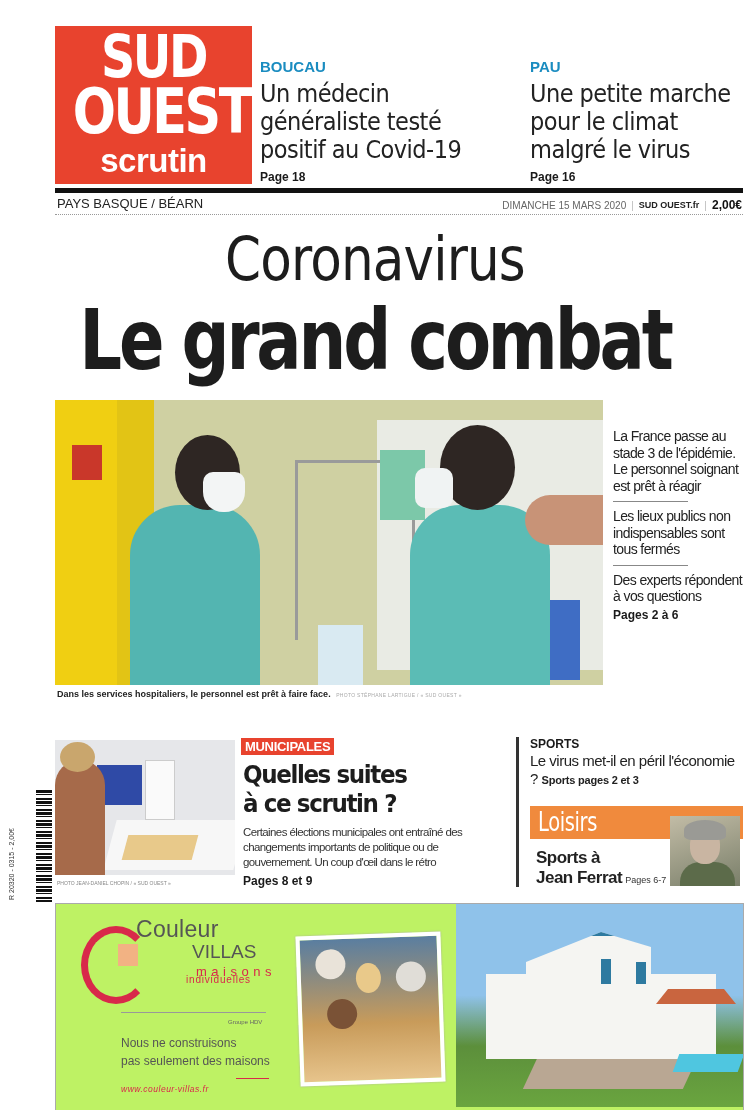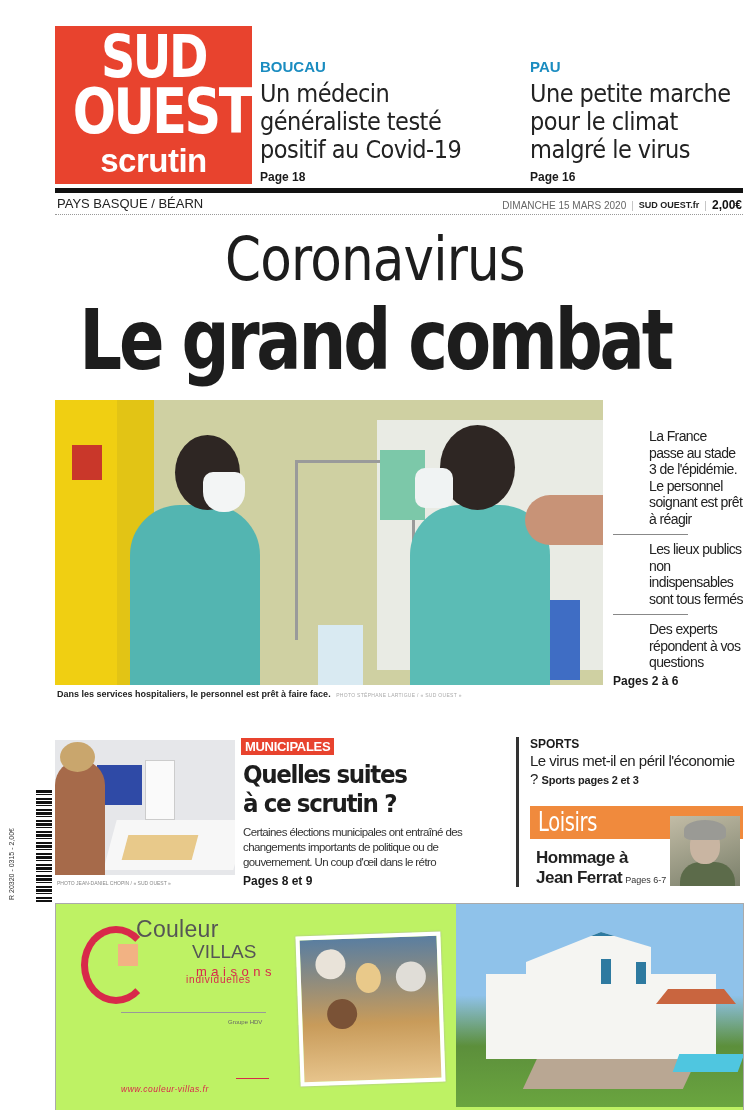--- a/index.html
+++ b/index.html
@@ -51,21 +51,21 @@
   .main-photo .mask2 { position: absolute; left: 360px; top: 68px; width: 38px; height: 40px; background: #f0f3f3; border-radius: 10px; }
   .main-photo .roll { position: absolute; left: 263px; top: 225px; width: 45px; height: 60px; background: #d9eaf2; }
   .main-photo .chairs { position: absolute; left: 465px; top: 200px; width: 60px; height: 80px; background: #3f6dc4; }
   .main-photo .arm { position: absolute; left: 470px; top: 95px; width: 80px; height: 50px; background: #c89377; border-radius: 25px 0 0 25px; }
 
   .caption { left: 57px; top: 689px; font-size: 9px; font-weight: bold; color: #222; white-space: nowrap; }
   .caption .credit { font-weight: normal; color: #aaa; font-size: 5px; letter-spacing: 0.3px; margin-left: 3px; }
 
   
   .side { left: 613px; top: 428px; width: 130px; }
-  .side .item { font-size: 14px; line-height: 16.5px; color: #222; letter-spacing: -0.6px; margin-left: 36px; }
+  .side .item { font-size: 14px; line-height: 16.5px; color: #222; letter-spacing: -0.6px; }
   .side .div { height: 1px; background: #888; width: 75px; margin: 7px 0 6px; }
   .side .pages { font-weight: bold; font-size: 12px; margin-top: 3px; }
 
   
   .barcode { left: 36px; top: 790px; width: 16px; height: 112px;
     background: repeating-linear-gradient(180deg, #111 0 3px, #fff 3px 4px, #111 4px 5px, #fff 5px 8px, #111 8px 10px, #fff 10px 11px); }
   .barcode-num { left: 8px; top: 830px; font-size: 7px; color: #333; transform: rotate(-90deg); transform-origin: left top; white-space: nowrap; }
 
   
   .photo2 { left: 55px; top: 740px; width: 180px; height: 135px; background: #e6e7ea; overflow: hidden; }
@@ -226,33 +226,37 @@
 </div>
 
 <div class="abs loisirs-bar"></div>
 <div class="abs loisirs-label">Loisirs</div>
 <div class="abs ferrat-photo">
   <div class="body"></div>
   <div class="face"></div>
   <div class="hair"></div>
 </div>
 <div class="abs ferrat-title">
-  <div>Hommage à</div>
+  <div>Sports à</div>
   <div><span>Jean Ferrat</span><span class="ferrat-pages">Pages 6-7</span></div>
 </div>
 
 <div class="abs ad">
   <div class="logo-c"></div>
   <div class="logo-sq"></div>
   <div class="brand1">Couleur</div>
   <div class="brand2">VILLAS</div>
   <div class="brand3">maisons</div>
   <div class="brand4">individuelles</div>
   <div class="hr"></div>
   <div class="group">Groupe HDV</div>
+  <div class="slogan">
+    <div>Nous ne construisons</div>
+    <div>pas seulement des maisons</div>
+  </div>
   <div class="redline"></div>
   <div class="url">www.couleur-villas.fr</div>
   <div class="family">
     <div class="p1"></div>
     <div class="p2"></div>
     <div class="p3"></div>
     <div class="p4"></div>
   </div>
   <div class="house-bg"></div>
   <div class="terrace"></div>

